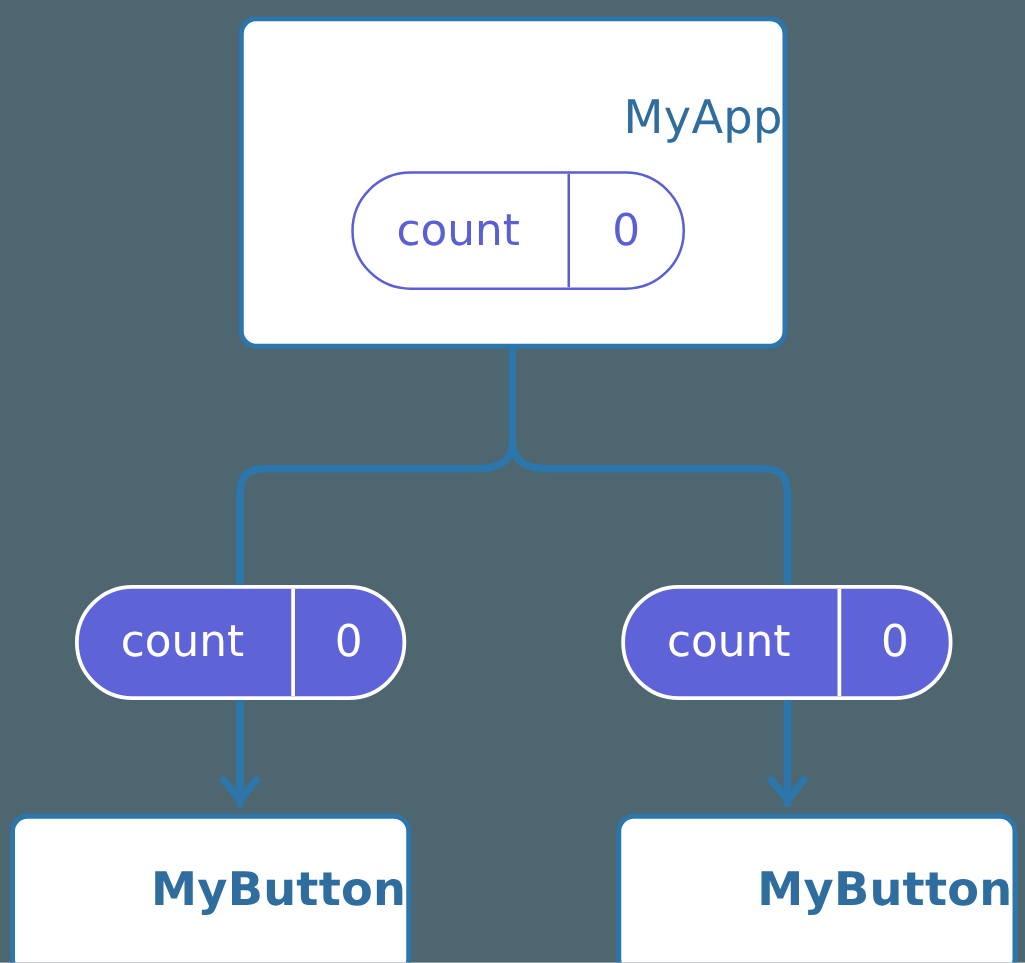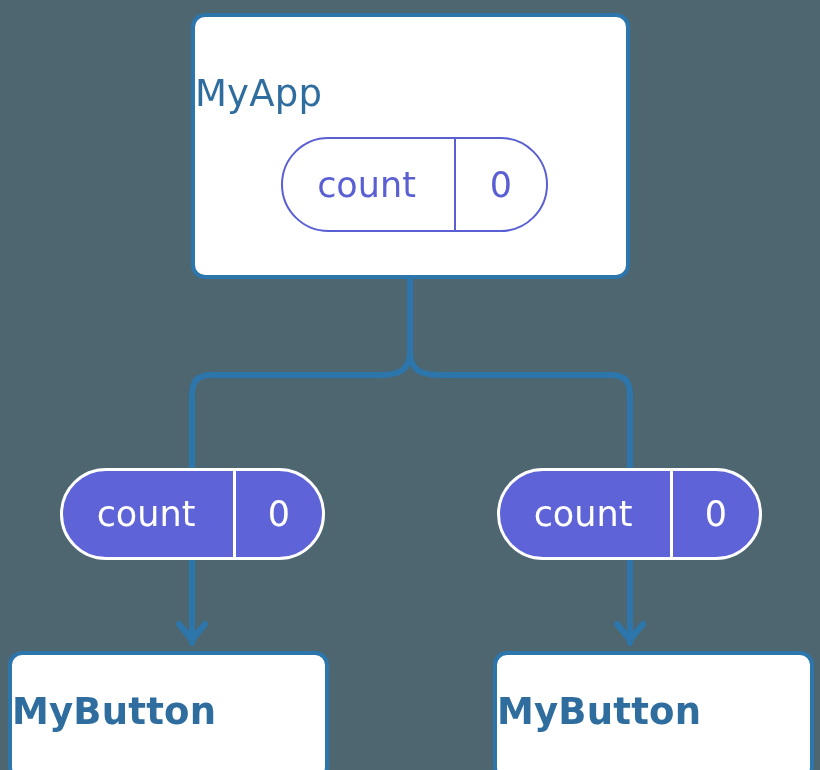--- a/index.html
+++ b/index.html
@@ -50,21 +50,21 @@
   #mybutton-box-right {
     left: 493px;
     top: 651px;
     width: 321px;
     height: 130px;
   }
   .component-title {
     position: absolute;
     left: 0;
     width: 100%;
-    text-align: left;
+    text-align: right;
     color: #2e6d9e;
     font-size: 37px;
     font-weight: 400;
     letter-spacing: 0.2px;
     white-space: nowrap;
   }
   #myapp-box .component-title {
     top: 55px;
   }
   .leaf-title {

